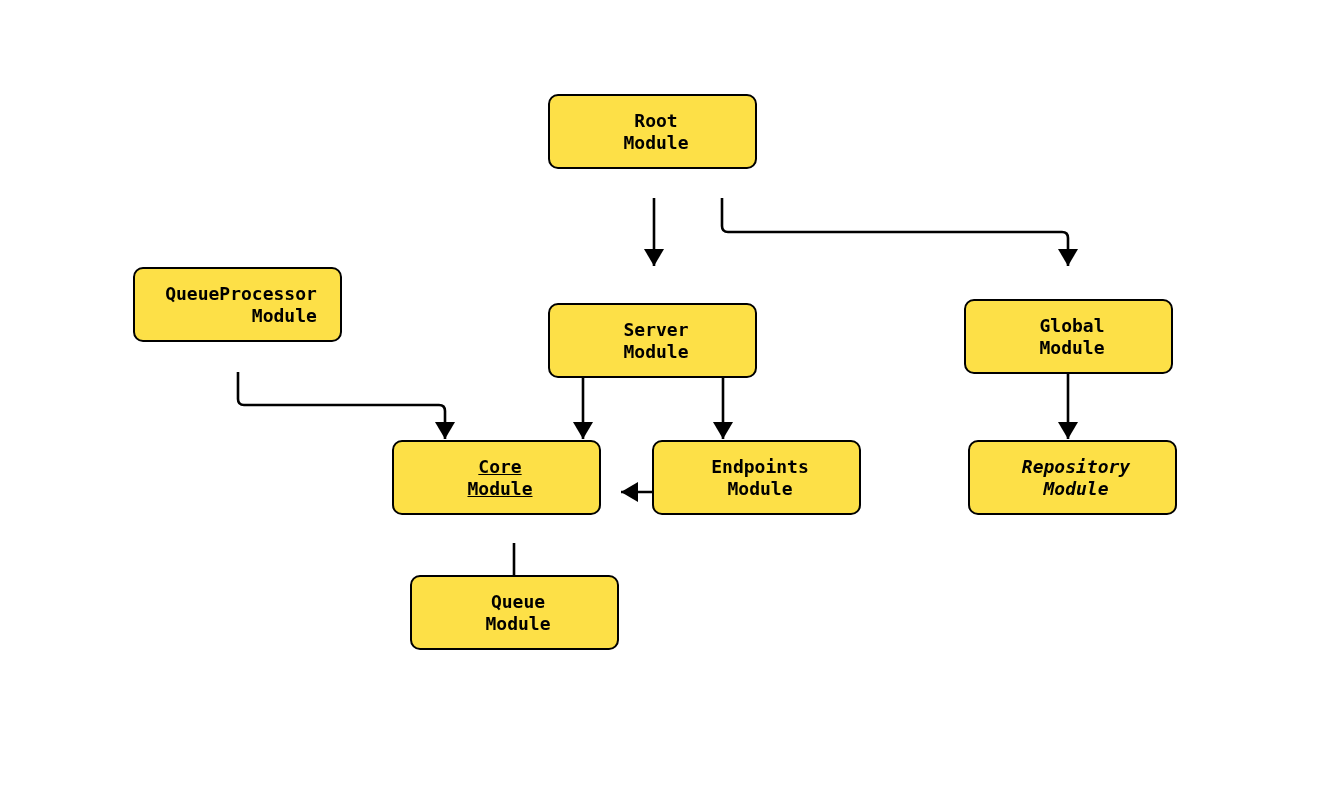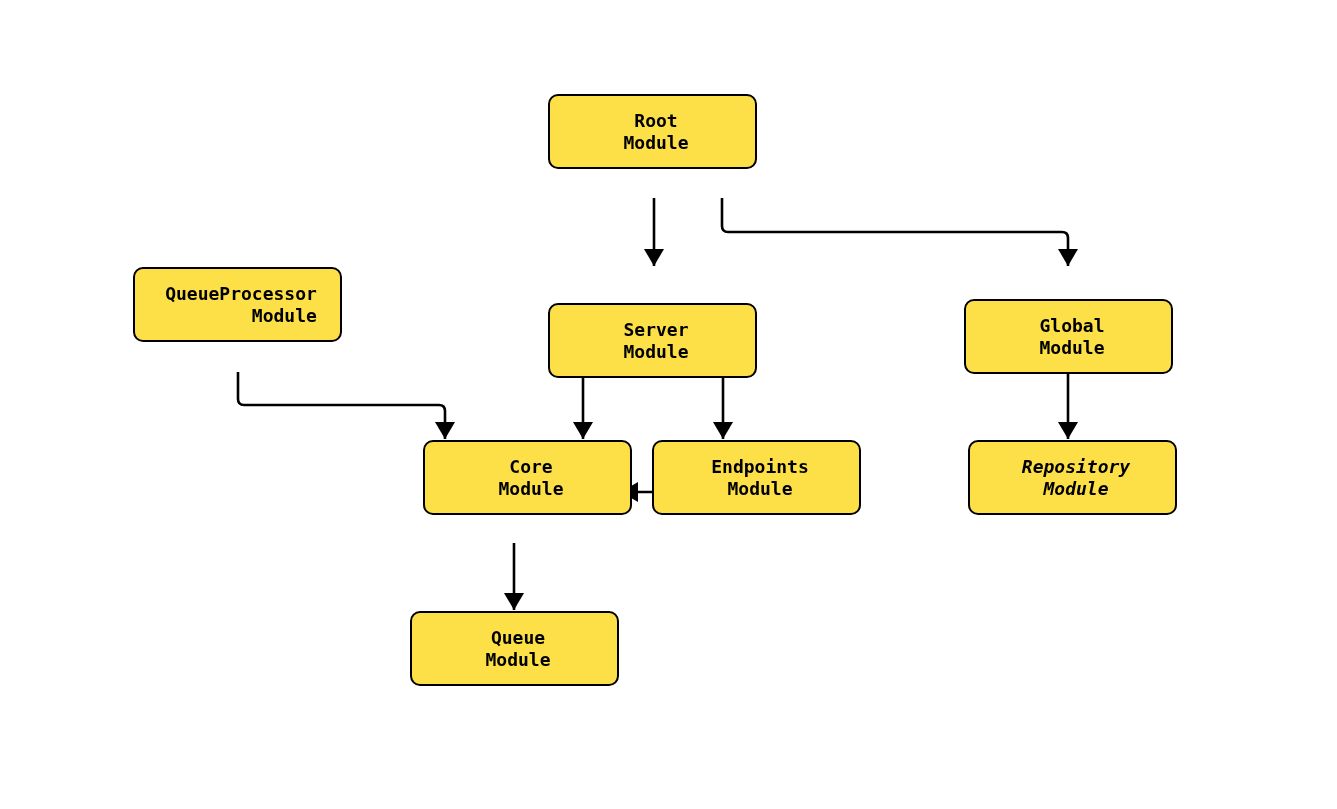--- a/index.html
+++ b/index.html
@@ -92,33 +92,33 @@
   <div class="node" style="left:548px; top:267px;margin-top:36px;">
     <span class="node-label">Server
 Module</span>
   </div>
 
   <div class="node" style="left:964px; top:267px;margin-top:32px;">
     <span class="node-label">Global
 Module</span>
   </div>
 
-  <div class="node" style="left:423px; top:440px;">
+  <div class="node" style="left:392px; top:440px;text-decoration:underline;">
     <span class="node-label">Core
 Module</span>
   </div>
 
   <div class="node" style="left:652px; top:440px;">
     <span class="node-label">Endpoints
 Module</span>
   </div>
 
   <div class="node" style="left:968px; top:440px;font-style:italic;">
     <span class="node-label">Repository
 Module</span>
   </div>
 
-  <div class="node" style="left:410px; top:611px;">
+  <div class="node" style="left:410px; top:575px;">
     <span class="node-label">Queue
 Module</span>
   </div>
 
 </div>
 
 </body></html>

